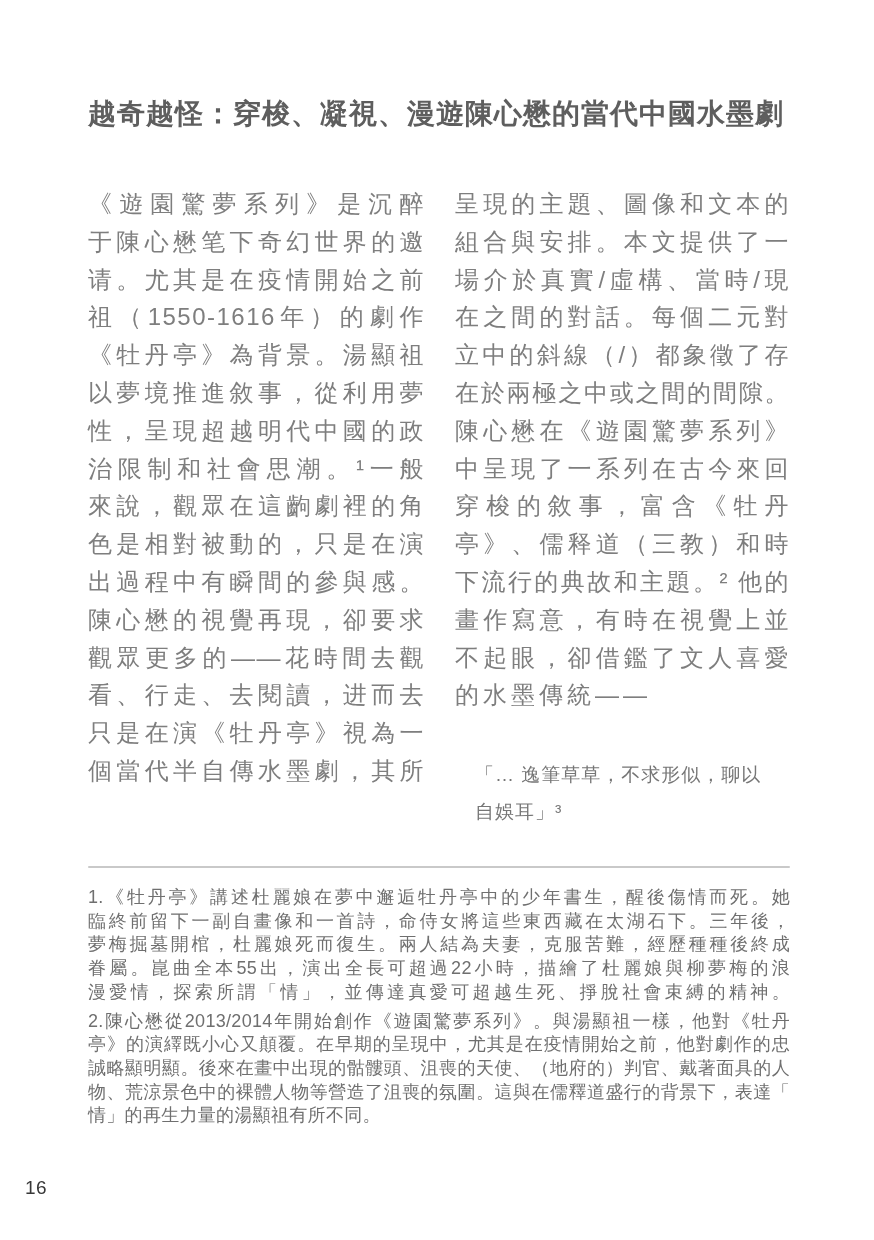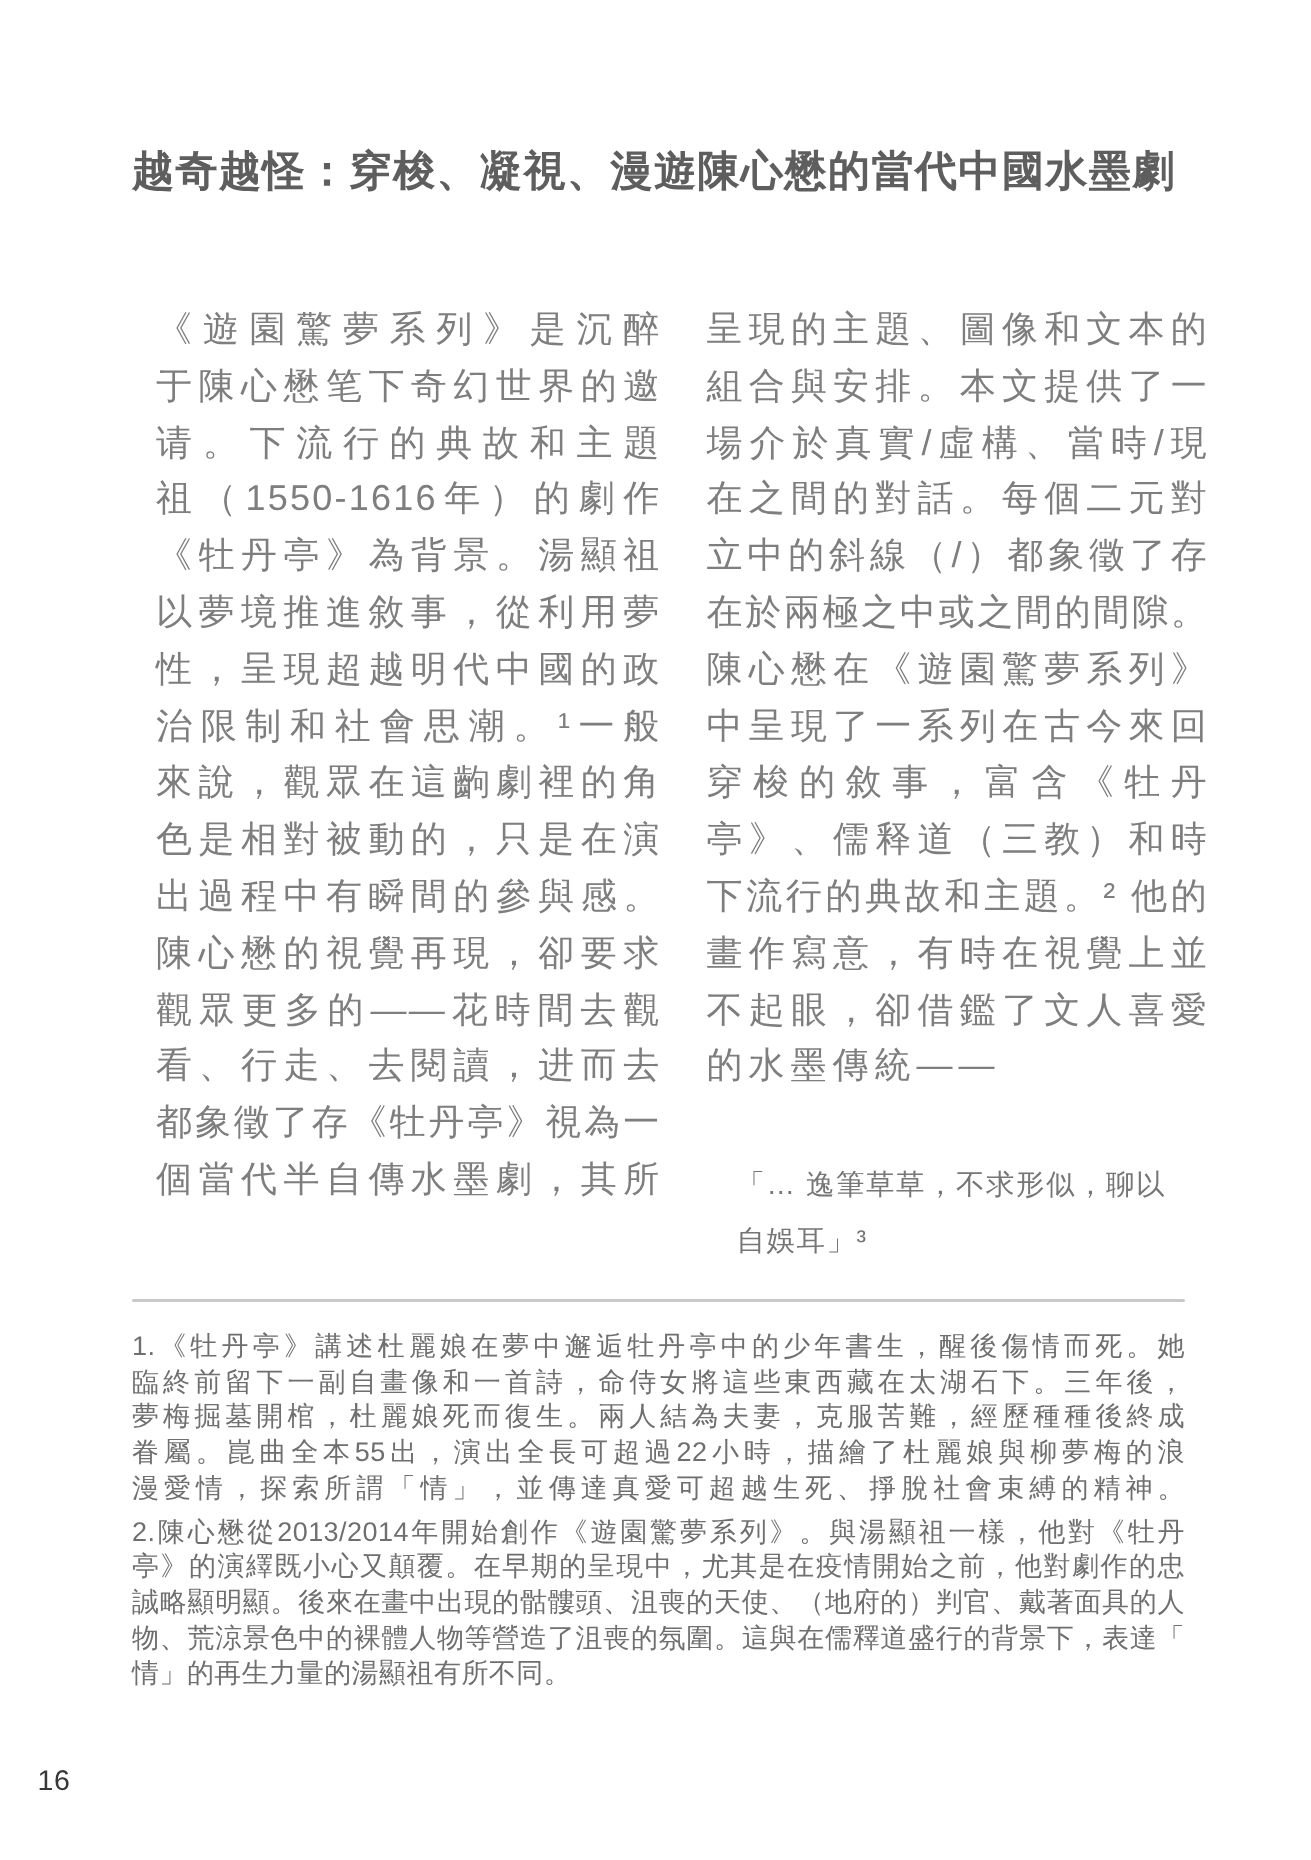--- a/index.html
+++ b/index.html
@@ -28,25 +28,24 @@
     width:730px;
     font-size:28px;
     line-height:34px;
     font-weight:600;
     letter-spacing:1px;
     color:var(--c-title);
     white-space:nowrap;
   }
   .columns{
     position:absolute;
-    left:104px;
+    left:88px;
     top:185px;
     width:702px;
     display:flex;
-    margin-top:16px;
   }
   .col-left{width:337px;margin-right:30px;}
   .col-right{width:335px;}
   .body-lines .line{
     font-size:24px;
     line-height:37.8px;
     letter-spacing:1.5px;
     color:var(--c-body);
     text-align:justify;
     text-align-last:justify;
@@ -115,33 +114,33 @@
 <body>
 
 <div class="page">
 
   <h1 class="title">越奇越怪：穿梭、凝視、漫遊陳心懋的當代中國水墨劇</h1>
 
   <div class="columns">
     <div class="col-left body-lines">
         <div class="line">《遊園驚夢系列》是沉醉</div>
         <div class="line">于陳心懋笔下奇幻世界的邀</div>
-        <div class="line">请。下流行的典故和主題</div>
+        <div class="line">请。尤其是在疫情開始之前</div>
         <div class="line">祖（1550-1616年）的劇作</div>
         <div class="line">《牡丹亭》為背景。湯顯祖</div>
         <div class="line">以夢境推進敘事，從利用夢</div>
         <div class="line">性，呈現超越明代中國的政</div>
         <div class="line">治限制和社會思潮。¹一般</div>
         <div class="line">來說，觀眾在這齣劇裡的角</div>
         <div class="line">色是相對被動的，只是在演</div>
         <div class="line">出過程中有瞬間的參與感。</div>
         <div class="line">陳心懋的視覺再現，卻要求</div>
         <div class="line">觀眾更多的——花時間去觀</div>
         <div class="line">看、行走、去閱讀，进而去</div>
-        <div class="line">都象徵了存《牡丹亭》視為一</div>
+        <div class="line">只是在演《牡丹亭》視為一</div>
         <div class="line">個當代半自傳水墨劇，其所</div>
       </div>
 
     <div class="col-right">
       <div class="body-lines">
           <div class="line">呈現的主題、圖像和文本的</div>
           <div class="line">組合與安排。本文提供了一</div>
           <div class="line">場介於真實/虛構、當時/現</div>
           <div class="line">在之間的對話。每個二元對</div>
           <div class="line">立中的斜線（/）都象徵了存</div>

